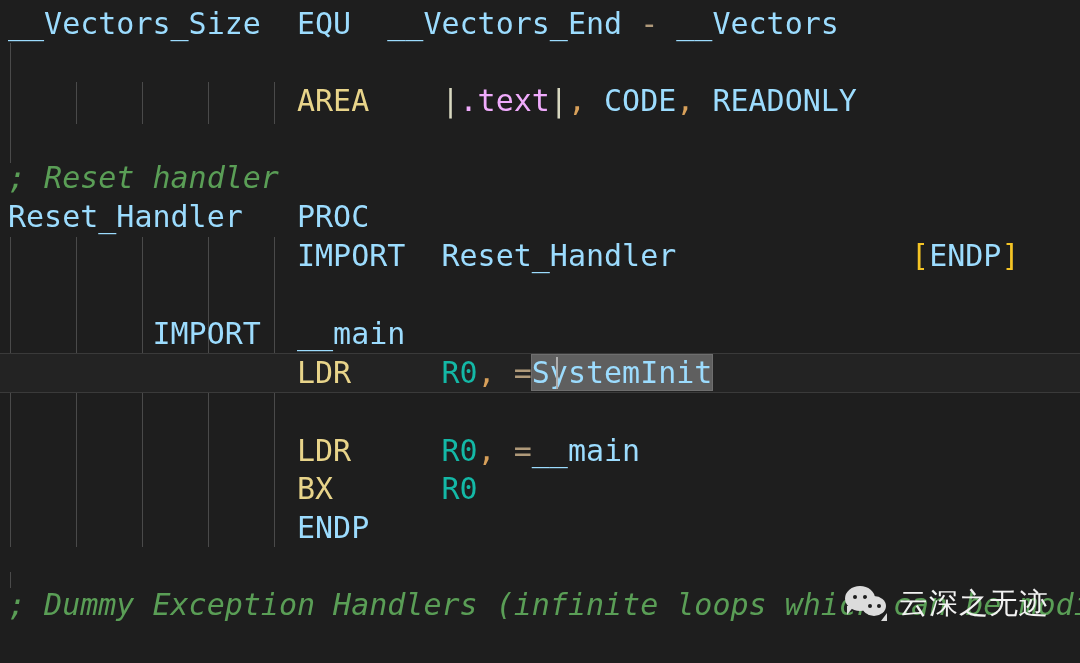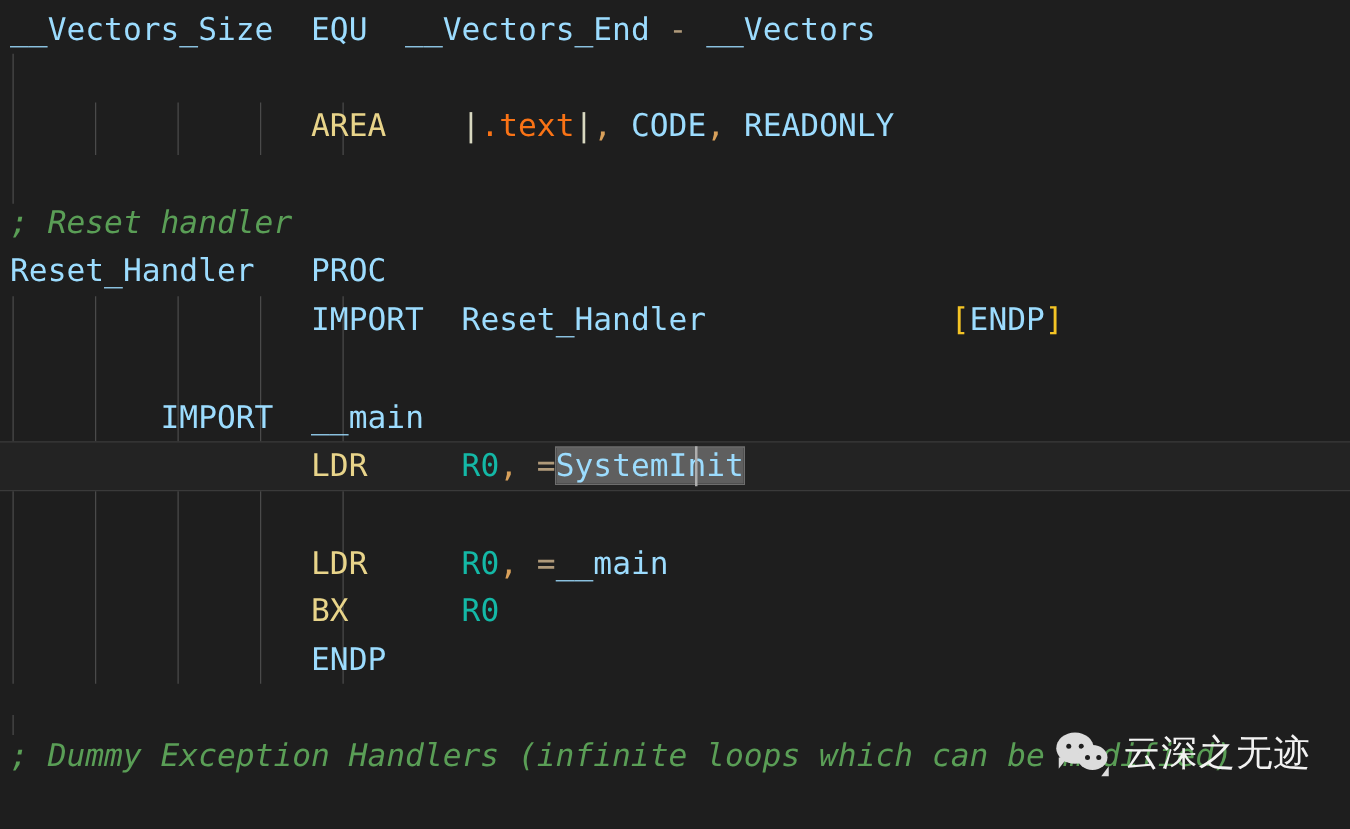--- a/index.html
+++ b/index.html
@@ -57,32 +57,32 @@
     width: 1080px;
     height: 663px;
     z-index: 3;
   }
   .ln {
     position: absolute;
     left: 8px;
     height: 38px;
     line-height: 38px;
     white-space: pre;
-    font-size: 25px;
+    font-size: 30px;
     letter-spacing: 0px;
     font-family: "DejaVu Sans Mono", "Liberation Mono", monospace;
   }
   .ln span { white-space: pre; }
 
   
   .t-ident    { color: #9cdcfe; }
   .t-keyword  { color: #e8d48a; }
   .t-kw2      { color: #9cdcfe; }
   .t-comment  { color: #5a9e56; font-style: italic; }
-  .t-string   { color: #f97316; }
+  .t-string   { color: #f0abfc; }
   .t-punct    { color: #d8d8c0; }
   .t-op       { color: #b09a7a; }
   .t-comma    { color: #d8a05a; }
   .t-bracket  { color: #f4c425; }
   .t-reg      { color: #14b8a6; }
   .t-plain    { color: #d4d4d4; }
 
   
   .hl-word {
     background: #5a5a5a;

